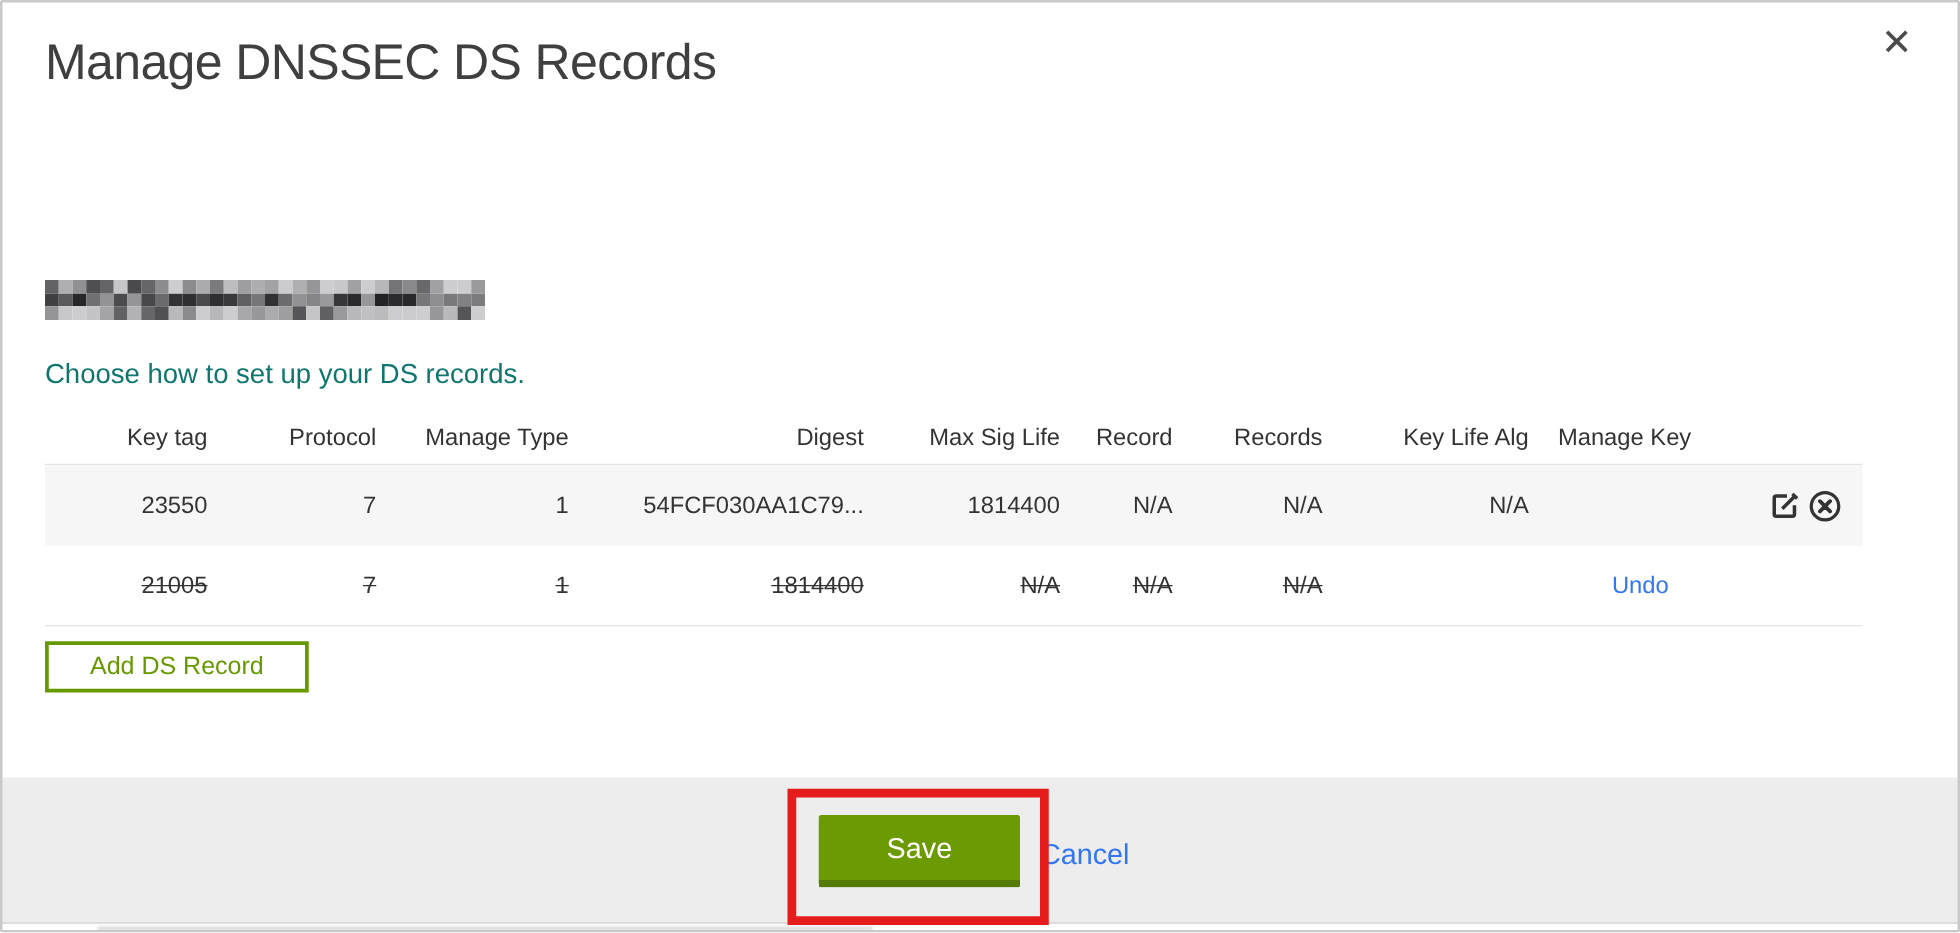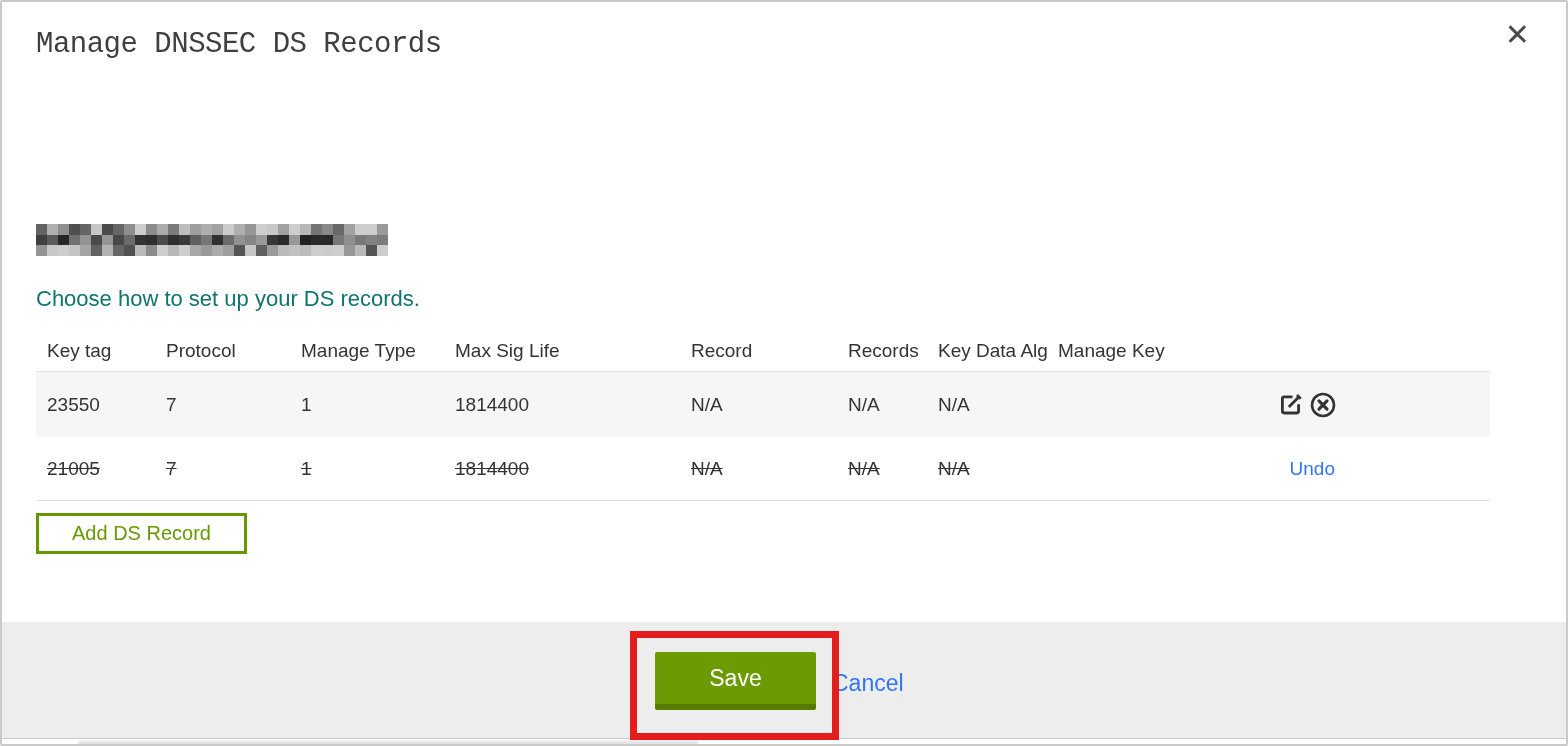--- a/index.html
+++ b/index.html
@@ -8,21 +8,21 @@
     font-family: "Liberation Sans", "DejaVu Sans", sans-serif;
     background:#ffffff; color:#333; position:relative;
   }
   .frame {
     position:absolute; inset:0; border:2px solid #c9c9c9; border-radius:2px;
     pointer-events:none; z-index:50;
   }
   
   .modal-title {
     position:absolute; left:36px; top:28px;
-    font-size:29px; font-weight:300; color:#3f3f3f; letter-spacing:-0.5px;font-family:Liberation Mono, monospace;
+    font-size:40px; font-weight:300; color:#3f3f3f; letter-spacing:-0.5px;
   }
   .close-btn {
     position:absolute; right:38px; top:20px;
     font-size:30px; font-weight:700; color:#4b4b4b; cursor:pointer;
     line-height:1;
   }
   
   .redacted {
     position:absolute; left:36px; top:224px; width:352px; height:32px;
     display:flex; flex-wrap:wrap; overflow:hidden;
@@ -34,21 +34,21 @@
     font-size:22px; color:#0f766e;
   }
   
   .ds-table {
     position:absolute; left:36px; top:330px; width:1454px;
     font-size:19px; color:#333;
   }
   .t-row {
     display:grid;
     grid-template-columns:119px 135px 154px 236px 157px 90px 120px 165px 130px 1fr;
-    padding-left:11px; align-items:center;
+    padding-left:11px; align-items:center;text-align:right;
   }
   .t-head { height:42px; border-bottom:1px solid #e3e3e3; }
   .t-head .cell { color:#333; }
   .row-1 { height:65px; background:#f6f6f6; }
   .row-2 { height:64px; background:#ffffff; border-bottom:1px solid #e3e3e3; }
   .deleted .cell { text-decoration:line-through; }
   .actions { display:flex; justify-content:flex-end; align-items:center; gap:4px; padding-right:16px; }
   .icon-btn { width:28px; height:28px; display:inline-flex; cursor:pointer; }
   .undo-link, .cancel-link {
     color:#3276f4; cursor:pointer; text-decoration:none;
@@ -193,32 +193,34 @@
     <span style="background: rgb(205, 205, 207);"></span>
   </div>
 
 <div class="instruction">Choose how to set up your DS records.</div>
 
 <div class="ds-table">
   <div class="t-row t-head">
     <div class="cell">Key tag</div>
     <div class="cell">Protocol</div>
     <div class="cell">Manage Type</div>
+    <div class="cell">Digest</div>
     <div class="cell">Max Sig Life</div>
     <div class="cell">Record</div>
     <div class="cell">Records</div>
-    <div class="cell">Key Data Alg</div>
+    <div class="cell">Key Life Alg</div>
     <div class="cell">Manage Key</div>
     <div class="cell"></div>
   </div>
 
   <div class="t-row row-1">
     <div class="cell">23550</div>
     <div class="cell">7</div>
     <div class="cell">1</div>
+    <div class="cell">54FCF030AA1C79...</div>
     <div class="cell">1814400</div>
     <div class="cell">N/A</div>
     <div class="cell">N/A</div>
     <div class="cell">N/A</div>
     <div class="cell"></div>
     <div class="actions">
       <span class="icon-btn">
         <svg width="28" height="28" viewBox="0 0 27 27">
           <path d="M15 5.6 H6.8 a1.6 1.6 0 0 0 -1.6 1.6 v12.4 a1.6 1.6 0 0 0 1.6 1.6 h12.4 a1.6 1.6 0 0 0 1.6 -1.6 V12.8" fill="none" stroke="#333" stroke-width="2.7"></path>
           <path d="M11.4 15.4 L21 5.8" fill="none" stroke="#333" stroke-width="2.7"></path>

